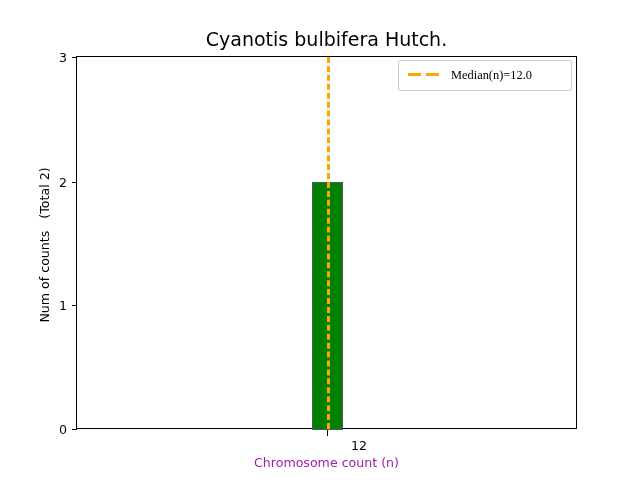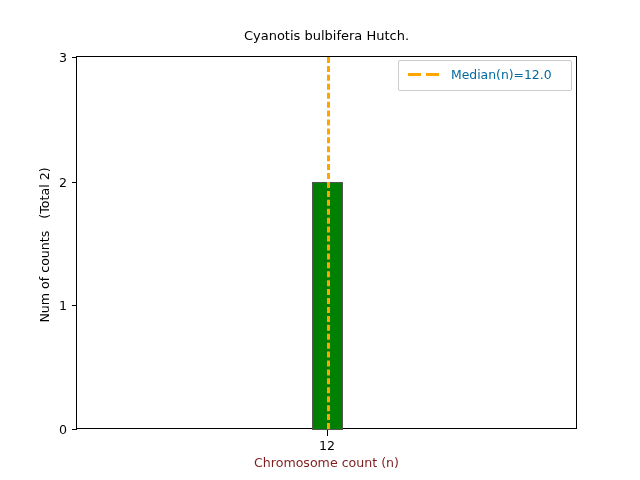--- a/index.html
+++ b/index.html
@@ -22,21 +22,21 @@
     background: #ffffff;
   }
 
   
   #chart-title {
     position: absolute;
     left: 76px;
     top: 28px;
     width: 501px;
     text-align: center;
-    font-size: 13px;
+    font-size: 19px;
     color: #000000;
     white-space: nowrap;
   }
 
   
   #plot-area {
     position: absolute;
     left: 76px;
     top: 56px;
     width: 501px;
@@ -83,35 +83,35 @@
   .xtick {
     position: absolute;
     top: 373px;
     height: 5.5px;
     width: 0;
     border-left: 1.1px solid #000000;
   }
   .xtick-label {
     position: absolute;
     width: 80px;
-    text-align: center;
+    text-align: right;
     font-size: 12.6px;
     color: #000000;
     white-space: nowrap;
   }
 
   
   #xlabel {
     position: absolute;
     left: 76px;
     top: 455px;
     width: 501px;
     text-align: center;
     font-size: 12.6px;
-    color: #7f1d1d;
+    color: #a21caf;
     white-space: nowrap;
   }
   #ylabel-wrap {
     position: absolute;
     left: -206px;
     top: 235px;
     width: 500px;
     height: 20px;
     transform: rotate(-90deg);
     transform-origin: center center;
@@ -149,23 +149,24 @@
   .legend-sample .d1, .legend-sample .d2 {
     position: absolute;
     top: 6px;
     height: 3px;
     background: #ffa500;
   }
   .legend-sample .d1 { left: 1px;  width: 13px; }
   .legend-sample .d2 { left: 19px; width: 13px; }
   .legend-text {
     font-size: 12.4px;
-    color: #0369a1;
+    color: #000000;
     line-height: 16px;
     white-space: nowrap;
+    font-family: Liberation Serif, serif;
   }
 </style>
 </head>
 <body>
 
 <div id="figure">
 
   <div id="chart-title">Cyanotis bulbifera Hutch.</div>
 
   <div id="plot-area">

